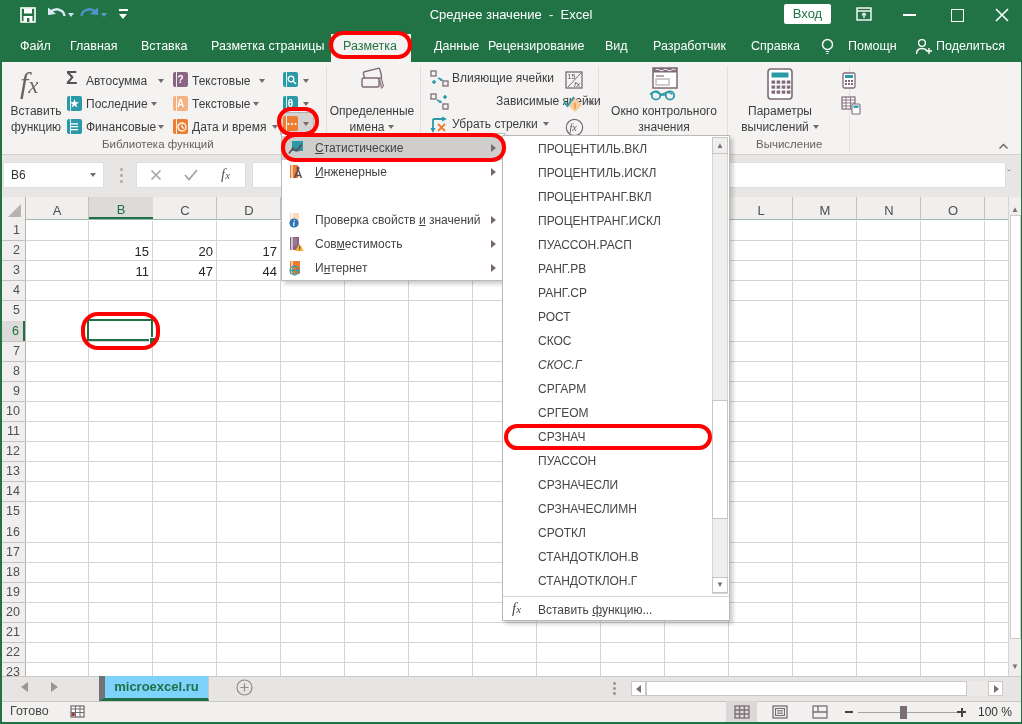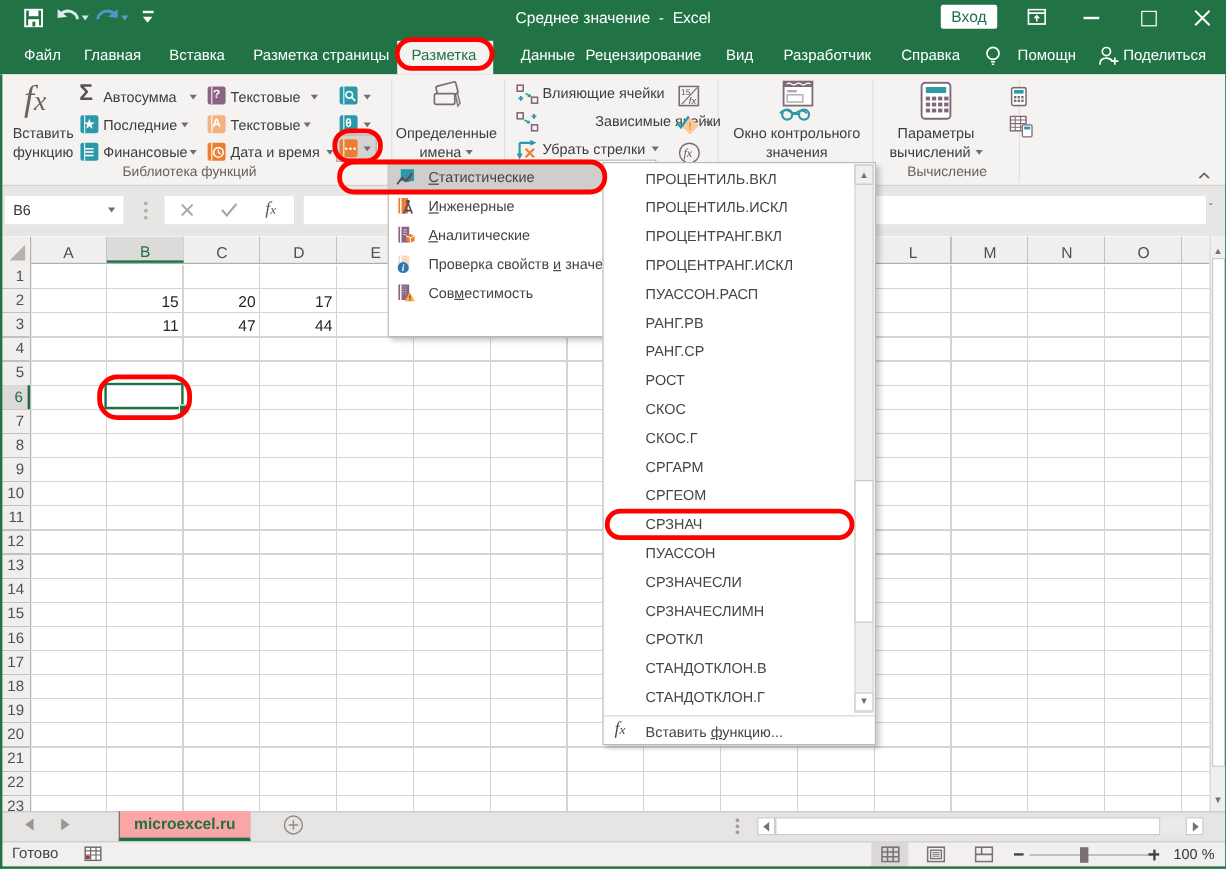--- a/index.html
+++ b/index.html
@@ -360,21 +360,21 @@
 
 <div class="abs" style="left:1008px;top:197px;width:13px;height:479px;background:#f0efee;border-left:1px solid #d6d4d2;box-sizing:border-box;"></div>
 <div class="abs" style="left:1009px;top:201px;width:12px;height:17px;background:#f0efee;color:#7b6f76;font-size:8px;text-align:center;line-height:17px;">▲</div>
 <div class="abs" style="left:1009.5px;top:215px;width:11px;height:424px;background:#fff;border:1px solid #cDcbc9;box-sizing:border-box;"></div>
 <div class="abs" style="left:1009px;top:658px;width:12px;height:17px;background:#f0efee;color:#7b6f76;font-size:8px;text-align:center;line-height:17px;">▼</div>
 
 <div class="abs" style="left:0;top:676px;width:1022px;height:25px;background:#e7e5e3;border-top:1px solid #cac7c5;box-sizing:border-box;"></div>
 <div class="abs" style="left:21px;top:682px;width:0;height:0;border-top:5px solid transparent;border-bottom:5px solid transparent;border-right:7px solid #9a9693;"></div>
 <div class="abs" style="left:51px;top:682px;width:0;height:0;border-top:5px solid transparent;border-bottom:5px solid transparent;border-left:7px solid #9a9693;"></div>
 
-<div class="abs" style="left:99px;top:676px;width:110px;height:25px;background:#fca5a5;border-left:1px solid #737373;border-right:1px solid #cac7c5;border-bottom:3px solid #1e7145;box-sizing:border-box;text-align:center;font-size:13px;font-weight:bold;color:#1e7145;line-height:21px;">microexcel.ru</div>
+<div class="abs" style="left:99px;top:676px;width:110px;height:25px;background:#7dd3fc;border-left:6px solid #737373;border-right:1px solid #cac7c5;border-bottom:3px solid #1e7145;box-sizing:border-box;text-align:center;font-size:13px;font-weight:bold;color:#1e7145;line-height:21px;">microexcel.ru</div>
 
 <svg class="abs" style="left:236px;top:679px;" width="17" height="17" viewBox="0 0 17 17">
   <circle cx="8.5" cy="8.5" r="7.5" fill="none" stroke="#8f8b88" stroke-width="1.2"></circle>
   <path d="M8.5 4.5 L8.5 12.5 M4.5 8.5 L12.5 8.5" stroke="#8f8b88" stroke-width="1.2"></path>
 </svg>
 
 <div class="abs" style="left:613px;top:682px;width:2.5px;height:2.5px;border-radius:50%;background:#a09c99;"></div>
 <div class="abs" style="left:613px;top:687px;width:2.5px;height:2.5px;border-radius:50%;background:#a09c99;"></div>
 <div class="abs" style="left:613px;top:692px;width:2.5px;height:2.5px;border-radius:50%;background:#a09c99;"></div>
 
@@ -408,49 +408,38 @@
   <path d="M6 1 L6 7 M6 7 L1 7 M6 7 L15 7" stroke="#7b6f76" stroke-width="1.3"></path>
 </svg>
 
 <div class="abs" style="left:845px;top:711px;width:8px;height:2px;background:#444;"></div>
 <div class="abs" style="left:858px;top:712px;width:104px;height:1px;background:#a5a2a0;"></div>
 <div class="abs" style="left:900px;top:706px;width:7px;height:13px;background:#7b6f76;"></div>
 <div class="abs" style="left:957px;top:711px;width:9px;height:2px;background:#444;"></div>
 <div class="abs" style="left:957px;top:707.5px;width:2px;height:9px;background:#444;margin-left:3.5px;"></div>
 <div class="abs" style="left:978px;top:705px;font-size:12px;color:#333;">100 %</div>
 
-<div class="abs" style="left:281px;top:133px;width:224px;height:148px;background:#fff;border:1px solid #bcbab8;box-sizing:border-box;box-shadow:3px 3px 4px rgba(0,0,0,.2);z-index:40;margin-left:42px;">
+<div class="abs" style="left:281px;top:133px;width:224px;height:148px;background:#fff;border:1px solid #bcbab8;box-sizing:border-box;box-shadow:3px 3px 4px rgba(0,0,0,.2);z-index:40;">
   <div class="mi" style="top:2px;background:#d0cecd;">
     <svg style="position:absolute;left:6px;top:4px;" width="16" height="16" viewBox="0 0 16 16">
       <rect x="4" y="1" width="11" height="10" fill="#2b99a8"></rect>
       <path d="M1 13.5 L5 8 L8 11 L13.5 4.5" fill="none" stroke="#5d4a57" stroke-width="1.5"></path>
       <path d="M13.5 4.5 L10.5 11 L8 11" fill="none" stroke="#5d4a57" stroke-width="1.2" opacity=".6"></path>
     </svg>
     <span class="mtx"><u>С</u>татистические</span>
     <div class="rarw" style="left:209px;top:8px;"></div>
   </div>
   <div class="mi" style="top:26px;">
     <svg style="position:absolute;left:6px;top:4px;" width="16" height="16" viewBox="0 0 16 16">
       <path d="M2 1 L10 1 L10 14 L2 14 Z" fill="#ed7d31"></path>
       <path d="M4 1 L4 14" stroke="#fff" stroke-width="1.2"></path>
       <circle cx="10" cy="4" r="1.6" fill="#5d4a57"></circle>
       <path d="M10 5 L6.5 14 M10 5 L13.5 14 M7.6 11.5 L12.4 11.5" fill="none" stroke="#5d4a57" stroke-width="1.4"></path>
     </svg>
     <span class="mtx"><u>И</u>нженерные</span>
-    <div class="rarw" style="left:209px;top:8px;"></div>
-  </div>
-  <div class="mi" style="top:50px;">
-    <svg style="position:absolute;left:6px;top:4px;" width="16" height="16" viewBox="0 0 16 16">
-      <path d="M2 1 L11 1 L11 14 L2 14 Z" fill="#8a6583"></path>
-      <path d="M4 1 L4 14" stroke="#fff" stroke-width="1.2"></path>
-      <path d="M6 3.5 L9 3.5 M6 5.5 L9 5.5 M6 7.5 L9 7.5" stroke="#c8b6c4" stroke-width="1"></path>
-      <path d="M12 7 L15.5 8.6 L15.5 12.6 L12 14.4 L8.5 12.6 L8.5 8.6 Z" fill="#ed7d31"></path>
-      <path d="M8.5 8.6 L12 10.2 L15.5 8.6 M12 10.2 L12 14.4" fill="none" stroke="#fff" stroke-width=".8"></path>
-    </svg>
-    <span class="mtx"><u>А</u>налитические</span>
     <div class="rarw" style="left:209px;top:8px;"></div>
   </div>
   <div class="mi" style="top:74px;">
     <svg style="position:absolute;left:6px;top:4px;" width="16" height="16" viewBox="0 0 16 16">
       <path d="M2 1 L11 1 L11 14 L2 14 Z" fill="#fad9bd"></path>
       <path d="M4 1 L4 14" stroke="#fff" stroke-width="1.2"></path>
       <circle cx="6" cy="11" r="4.6" fill="#2e75b6"></circle>
       <text x="4.7" y="14" font-size="8" fill="#fff" font-family="Liberation Serif" font-style="italic" font-weight="bold">i</text>
     </svg>
     <span class="mtx">Проверка свойств <u>и</u> значений</span>
@@ -459,35 +448,46 @@
   <div class="mi" style="top:98px;">
     <svg style="position:absolute;left:6px;top:4px;" width="16" height="16" viewBox="0 0 16 16">
       <path d="M2 1 L11 1 L11 14 L2 14 Z" fill="#8a6583"></path>
       <path d="M4 1 L4 14" stroke="#fff" stroke-width="1.2"></path>
       <path d="M5.5 3 L9.5 3 M5.5 5 L9.5 5 M5.5 7 L9.5 7 M5.5 9 L9.5 9" stroke="#c8b6c4" stroke-width=".9" stroke-dasharray="1 1"></path>
       <path d="M11.5 7.5 L15.8 15 L7.2 15 Z" fill="#fbb040"></path>
       <rect x="11" y="10" width="1.2" height="3" fill="#7a5c10"></rect>
       <rect x="11" y="13.6" width="1.2" height="1.1" fill="#7a5c10"></rect>
     </svg>
     <span class="mtx">Сов<u>м</u>естимость</span>
+    <div class="rarw" style="left:209px;top:8px;"></div>
+  </div>
+  <div class="mi" style="top:122px;">
+    <svg style="position:absolute;left:6px;top:4px;" width="16" height="16" viewBox="0 0 16 16">
+      <path d="M2 1 L12 1 L12 14 L2 14 Z" fill="#ed7d31"></path>
+      <path d="M4 1 L4 14" stroke="#fff" stroke-width="1.2"></path>
+      <circle cx="6.5" cy="10.5" r="4.5" fill="none" stroke="#2b99a8" stroke-width="1.2"></circle>
+      <ellipse cx="6.5" cy="10.5" rx="2" ry="4.5" fill="none" stroke="#2b99a8" stroke-width="1"></ellipse>
+      <path d="M2 10.5 L11 10.5" stroke="#2b99a8" stroke-width="1"></path>
+    </svg>
+    <span class="mtx">И<u>н</u>тернет</span>
     <div class="rarw" style="left:209px;top:8px;"></div>
   </div>
 </div>
 
 <div class="abs" style="left:502px;top:135px;width:228px;height:486px;background:#fff;border:1px solid #bcbab8;box-sizing:border-box;box-shadow:3px 3px 4px rgba(0,0,0,.2);z-index:41;">
   <div class="sub-it" style="top:6px;">ПРОЦЕНТИЛЬ.ВКЛ</div>
   <div class="sub-it" style="top:30px;">ПРОЦЕНТИЛЬ.ИСКЛ</div>
   <div class="sub-it" style="top:54px;">ПРОЦЕНТРАНГ.ВКЛ</div>
   <div class="sub-it" style="top:78px;">ПРОЦЕНТРАНГ.ИСКЛ</div>
   <div class="sub-it" style="top:102px;">ПУАССОН.РАСП</div>
   <div class="sub-it" style="top:126px;">РАНГ.РВ</div>
   <div class="sub-it" style="top:150px;">РАНГ.СР</div>
   <div class="sub-it" style="top:174px;">РОСТ</div>
   <div class="sub-it" style="top:198px;">СКОС</div>
-  <div class="sub-it" style="top:222px;">СКОС.Г</div>
+  <div class="sub-it" style="top:222px;font-style:italic;">СКОС.Г</div>
   <div class="sub-it" style="top:246px;">СРГАРМ</div>
   <div class="sub-it" style="top:270px;">СРГЕОМ</div>
   <div class="sub-it" style="top:294px;">СРЗНАЧ</div>
   <div class="sub-it" style="top:318px;">ПУАССОН</div>
   <div class="sub-it" style="top:342px;text-align:center;">СРЗНАЧЕСЛИ</div>
   <div class="sub-it" style="top:366px;">СРЗНАЧЕСЛИМН</div>
   <div class="sub-it" style="top:390px;">СРОТКЛ</div>
   <div class="sub-it" style="top:414px;">СТАНДОТКЛОН.В</div>
   <div class="sub-it" style="top:438px;">СТАНДОТКЛОН.Г</div>
 

